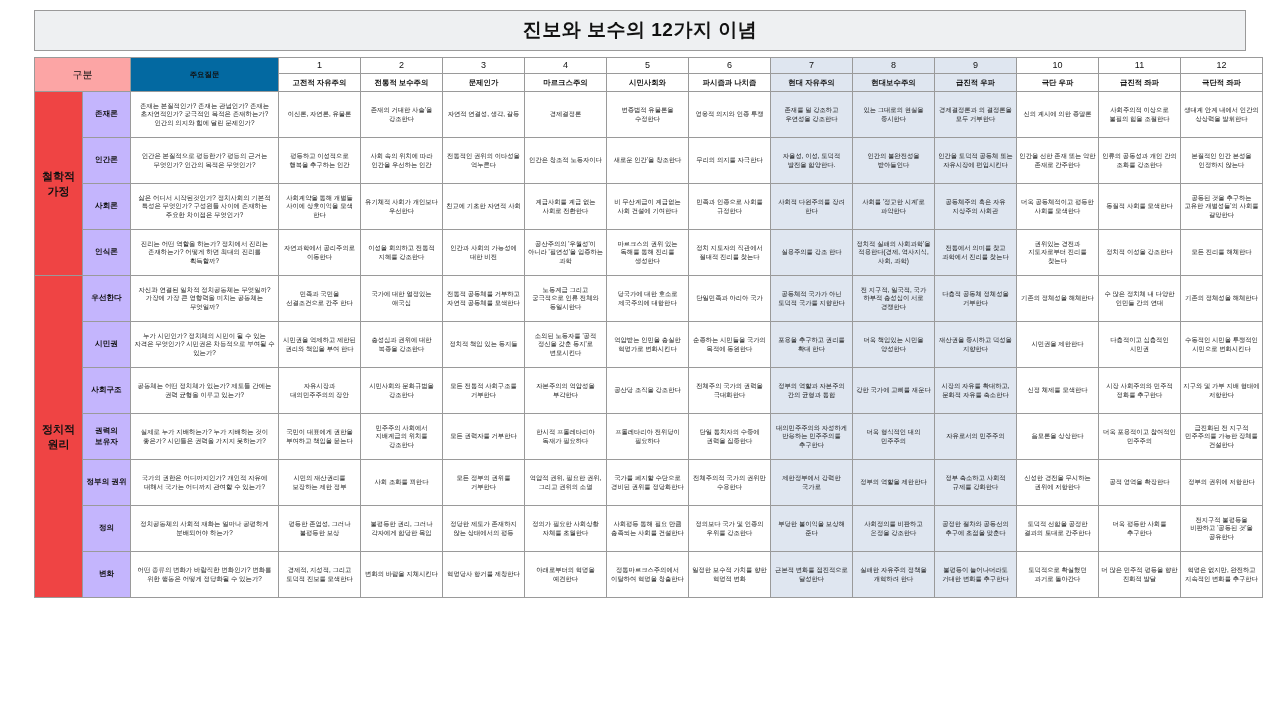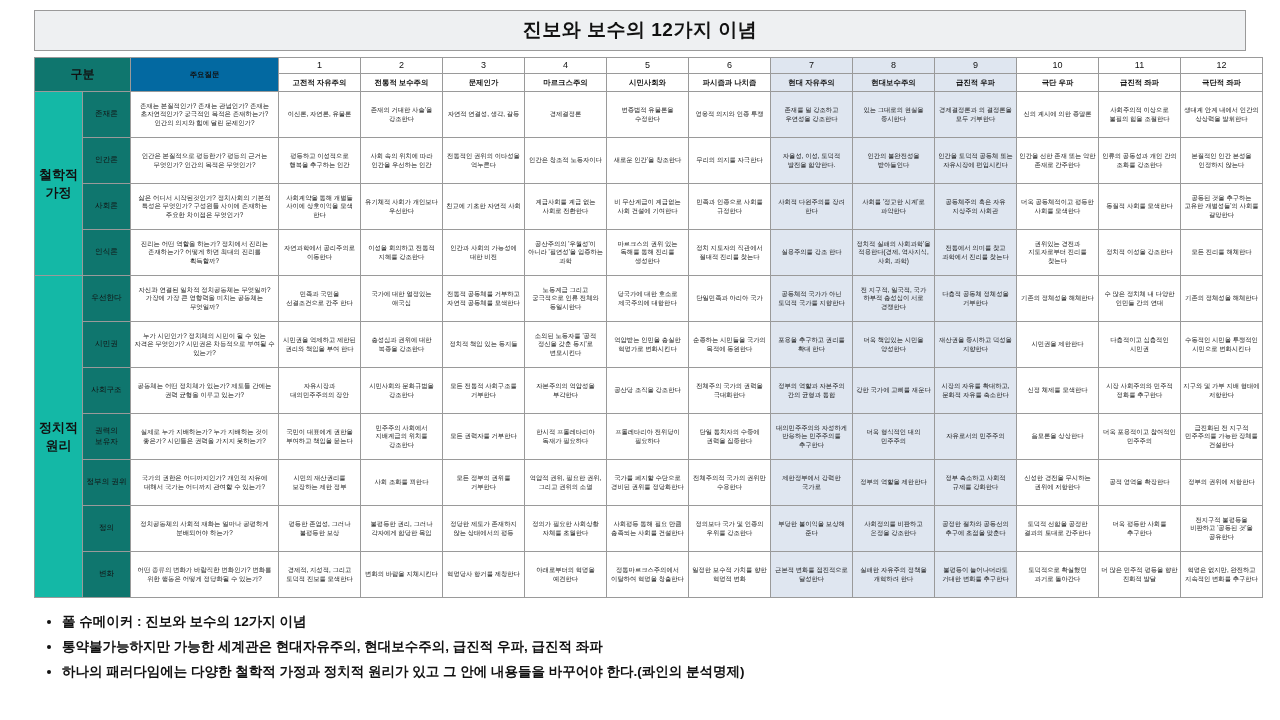--- a/index.html
+++ b/index.html
@@ -48,32 +48,32 @@
   }
   .hdr-name{
     background:#ffffff;
     font-size:7.4px;
     font-weight:bold;
     height:15px;
     margin-top:24px;
   }
   .hdr-name.hl,.hdr-num.hl{background:#dfe6f0;}
   .corner{
-    background:#0f766e;
-    font-size:12px;
-    font-weight:bold;
+    background:#fca5a5;
+    font-size:10px;
+    font-weight:normal;
   }
   .colq{
     font-size:7.4px;font-weight:bold;background:#0369a1;
   }
   .rowgroup{
-    font-size:13px;font-weight:bold;background:#14b8a6;width:48px;
+    font-size:11px;font-weight:bold;background:#ef4444;width:48px;
   }
   .rowlabel{
-    font-size:7.6px;font-weight:normal;background:#0f766e;width:48px;
+    font-size:7.6px;font-weight:bold;background:#c4b5fd;width:48px;
   }
   .qcell{
     font-size:6.4px;background:#ffffff;text-align:center;
   }
   td.cell{height:43px;}
   td.cell.hl{background:#dfe6f0;}
   .bullets{
     margin-top:10px;
     padding-left:14px;
   }
@@ -319,19 +319,14 @@
         <td class="cell hl">근본적 변화를 점진적으로 달성한다</td>
         <td class="cell hl">실패한 자유주의 정책을 개혁하려 한다</td>
         <td class="cell hl">불평등이 늘어나더라도 거대한 변화를 추구한다</td>
         <td class="cell">도덕적으로 확실했던 과거로 돌아간다</td>
         <td class="cell">더 많은 민주적 평등을 향한 진화적 발달</td>
         <td class="cell">혁명은 없지만, 완전하고 지속적인 변화를 추구한다</td>
       </tr>
     </tbody>
   </table>
 
-  <ul class="bullets">
-    <li>폴 슈메이커 : 진보와 보수의 12가지 이념</li>
-    <li>통약불가능하지만 가능한 세계관은 현대자유주의, 현대보수주의, 급진적 우파, 급진적 좌파</li>
-    <li>하나의 패러다임에는 다양한 철학적 가정과 정치적 원리가 있고 그 안에 내용들을 바꾸어야 한다.(콰인의 분석명제)</li>
-  </ul>
 
 </div>
 
 </body></html>

